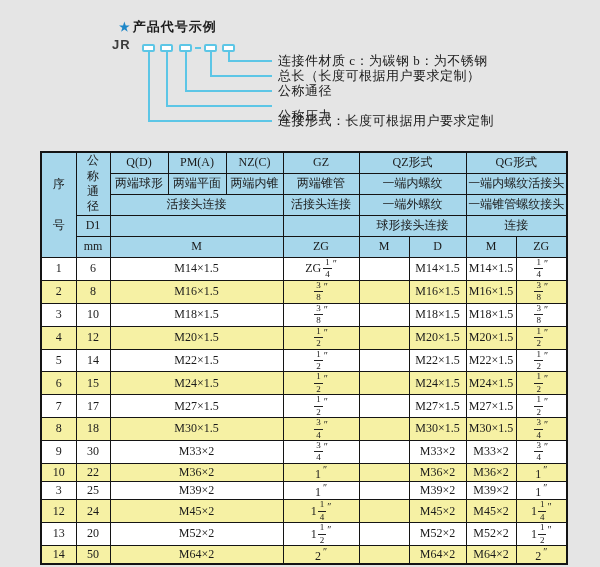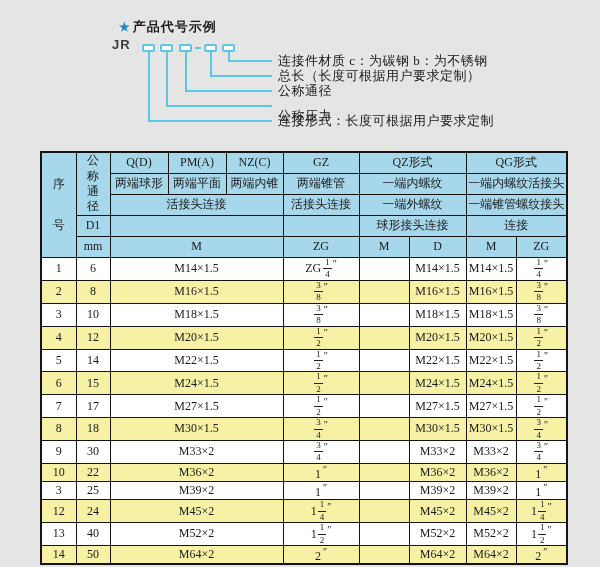--- a/index.html
+++ b/index.html
@@ -250,21 +250,21 @@
           <td>24</td>
           <td colspan="3">M45×2</td>
           <td><span class="whole">1</span><span class="frac"><span class="n">1</span><span class="d">4</span></span><span class="inch">″</span></td>
           <td></td>
           <td>M45×2</td>
           <td>M45×2</td>
           <td><span class="whole">1</span><span class="frac"><span class="n">1</span><span class="d">4</span></span><span class="inch">″</span></td>
         </tr>
         <tr>
           <td>13</td>
-          <td>40</td>
+          <td>20</td>
           <td colspan="3">M52×2</td>
           <td><span class="whole">1</span><span class="frac"><span class="n">1</span><span class="d">2</span></span><span class="inch">″</span></td>
           <td></td>
           <td>M52×2</td>
           <td>M52×2</td>
           <td><span class="whole">1</span><span class="frac"><span class="n">1</span><span class="d">2</span></span><span class="inch">″</span></td>
         </tr>
         <tr>
           <td>14</td>
           <td>50</td>

